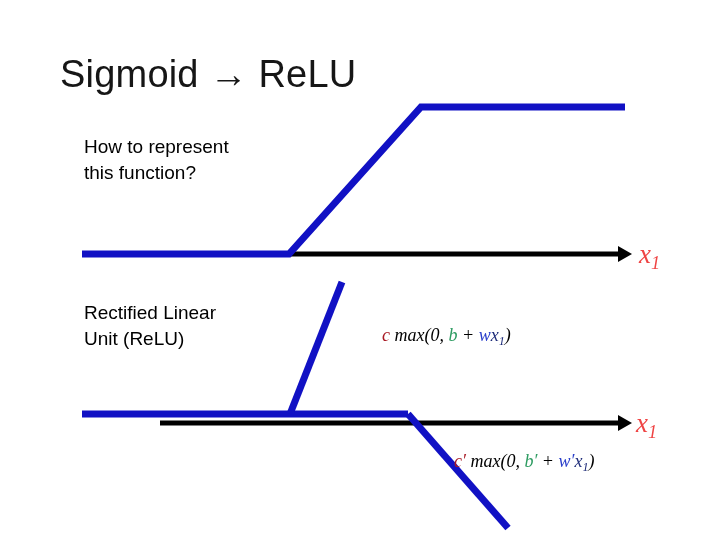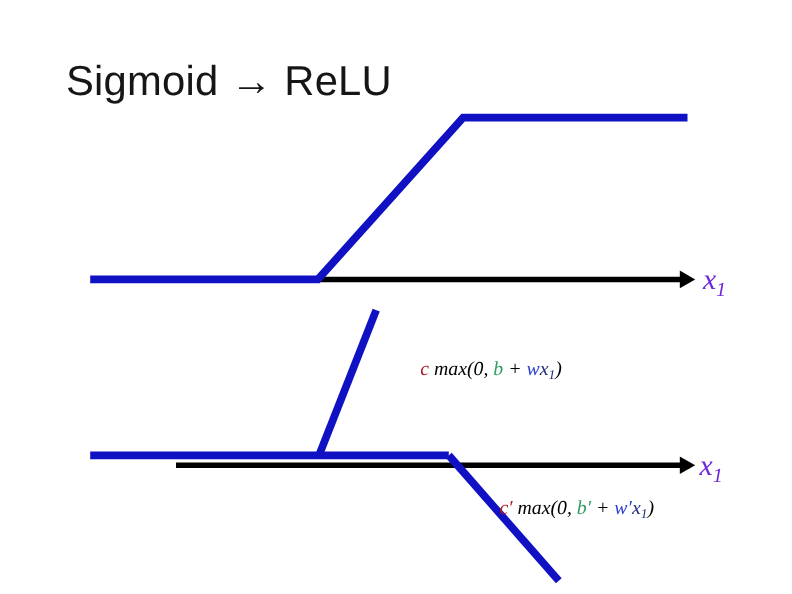--- a/index.html
+++ b/index.html
@@ -74,21 +74,21 @@
     vertical-align: -0.32em;
     font-style: italic;
   }
   
   .axis-label {
     position: absolute;
     font-family: "Liberation Serif", serif;
     font-style: italic;
     font-size: 27px;
     line-height: 1;
-    color: #6d28d9;
+    color: #ef4444;
     white-space: nowrap;
   }
   .axis-label .sub {
     font-size: 0.68em;
     vertical-align: -0.32em;
   }
   #axis-label-top { left: 639px; top: 241px; }
   #axis-label-bottom { left: 636px; top: 410px; }
 </style>
 </head>
@@ -114,21 +114,25 @@
       <polygon id="bottom-axis-arrow" points="618,415 632,423 618,431" fill="#000000"></polygon>
 
       <polyline id="bottom-curve-flat" points="82,414 408,414" fill="none" stroke="#1111C4" stroke-width="7" stroke-linecap="butt"></polyline>
 
       <polyline id="bottom-curve-rise" points="290,414 342,282" fill="none" stroke="#1111C4" stroke-width="7" stroke-linecap="butt"></polyline>
 
       <polyline id="bottom-curve-fall" points="408,414 508,528" fill="none" stroke="#1111C4" stroke-width="7" stroke-linecap="butt"></polyline>
     </g>
   </svg>
 
+  <div id="text-question" class="body-text">How to represent
+this function?</div>
 
+  <div id="text-relu" class="body-text">Rectified Linear
+Unit (ReLU)</div>
 
   <div id="axis-label-top" class="axis-label"><span>x</span><span class="sub">1</span></div>
 
   <div id="axis-label-bottom" class="axis-label"><span>x</span><span class="sub">1</span></div>
 
   <div id="formula-relu-1" class="formula"><span style="color: rgb(168, 26, 36);">c</span><span style="color: rgb(0, 0, 0);">&nbsp;max(0,&nbsp;</span><span style="color: rgb(46, 156, 98);">b</span><span style="color: rgb(0, 0, 0);">&nbsp;+&nbsp;</span><span style="color: rgb(42, 63, 203);">w</span><span style="color: rgb(31, 45, 122);">x</span><span class="sub" style="color: rgb(31, 45, 122);">1</span><span style="color: rgb(0, 0, 0);">)</span></div>
 
   <div id="formula-relu-2" class="formula"><span style="color: rgb(168, 26, 36);">c′</span><span style="color: rgb(0, 0, 0);">&nbsp;max(0,&nbsp;</span><span style="color: rgb(46, 156, 98);">b′</span><span style="color: rgb(0, 0, 0);">&nbsp;+&nbsp;</span><span style="color: rgb(42, 63, 203);">w′</span><span style="color: rgb(31, 45, 122);">x</span><span class="sub" style="color: rgb(31, 45, 122);">1</span><span style="color: rgb(0, 0, 0);">)</span></div>
 
 </div>

